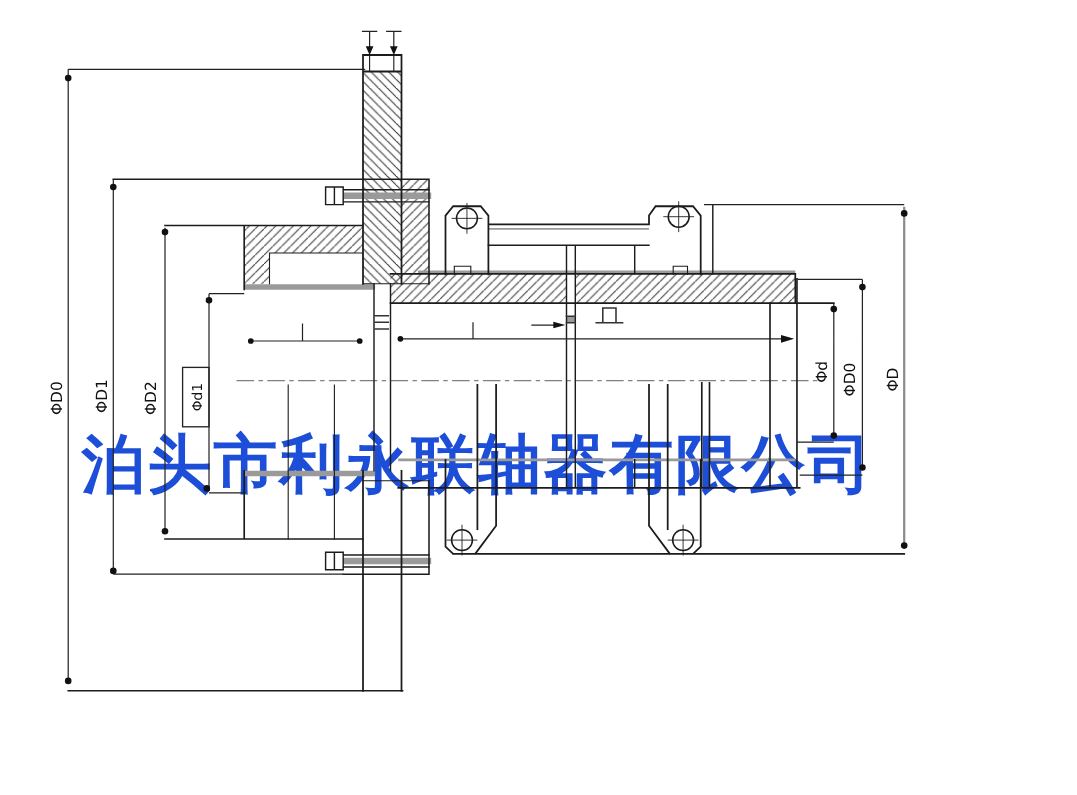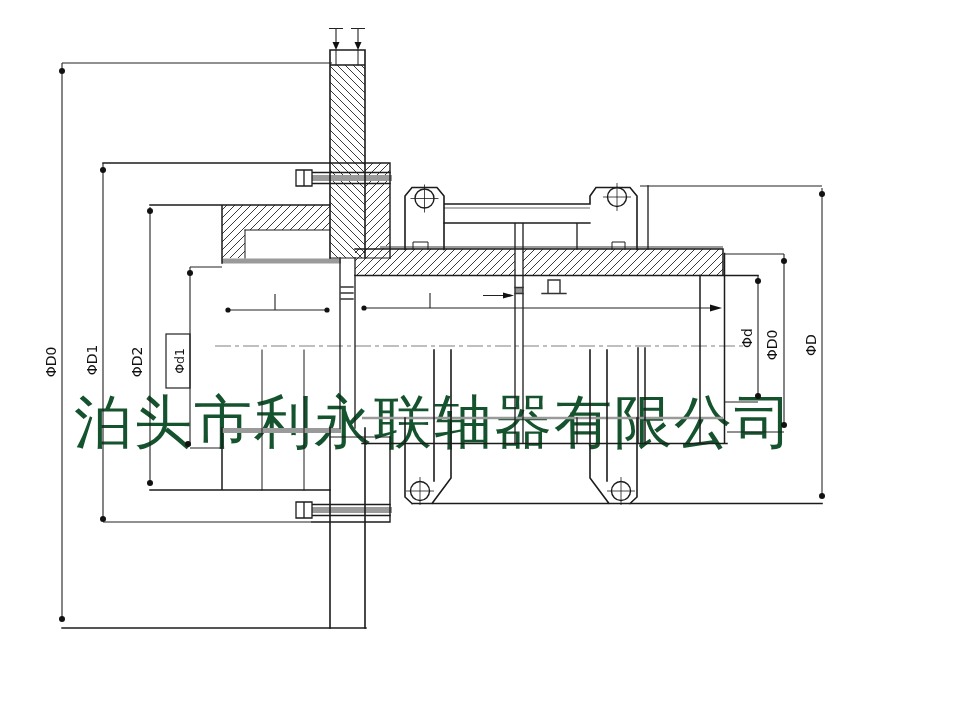--- a/index.html
+++ b/index.html
@@ -8,23 +8,23 @@
     width:979px;height:723px;
     background:#ffffff;
     overflow:hidden;
     font-family:"DejaVu Sans",sans-serif;
   }
   .watermark{
     position:absolute;
     left:74px;top:384px;
     z-index:0;
     font-size:58px;
-    font-weight:400;
+    font-weight:700;
     letter-spacing:2px;
-    color:#14532d;
+    color:#1d4ed8;
     white-space:nowrap;
     font-family:"DejaVu Sans",sans-serif;
     user-select:none;
   }
   svg.drawing{
     position:absolute;inset:0;z-index:1;
   }
   svg text{
     font-family:"DejaVu Sans",sans-serif;
     font-size:14px;

